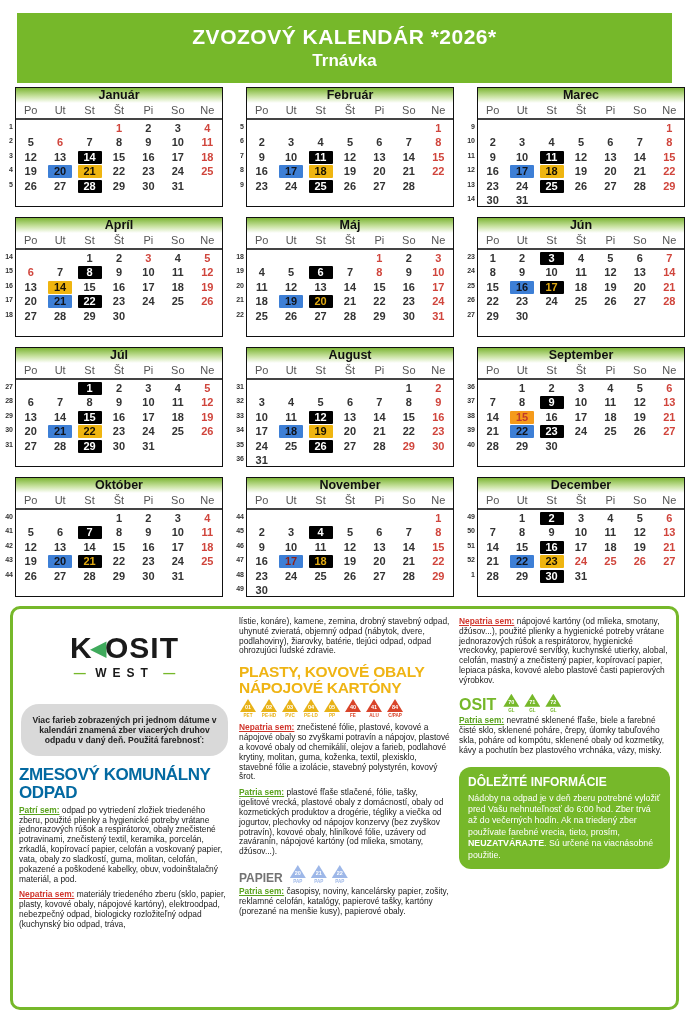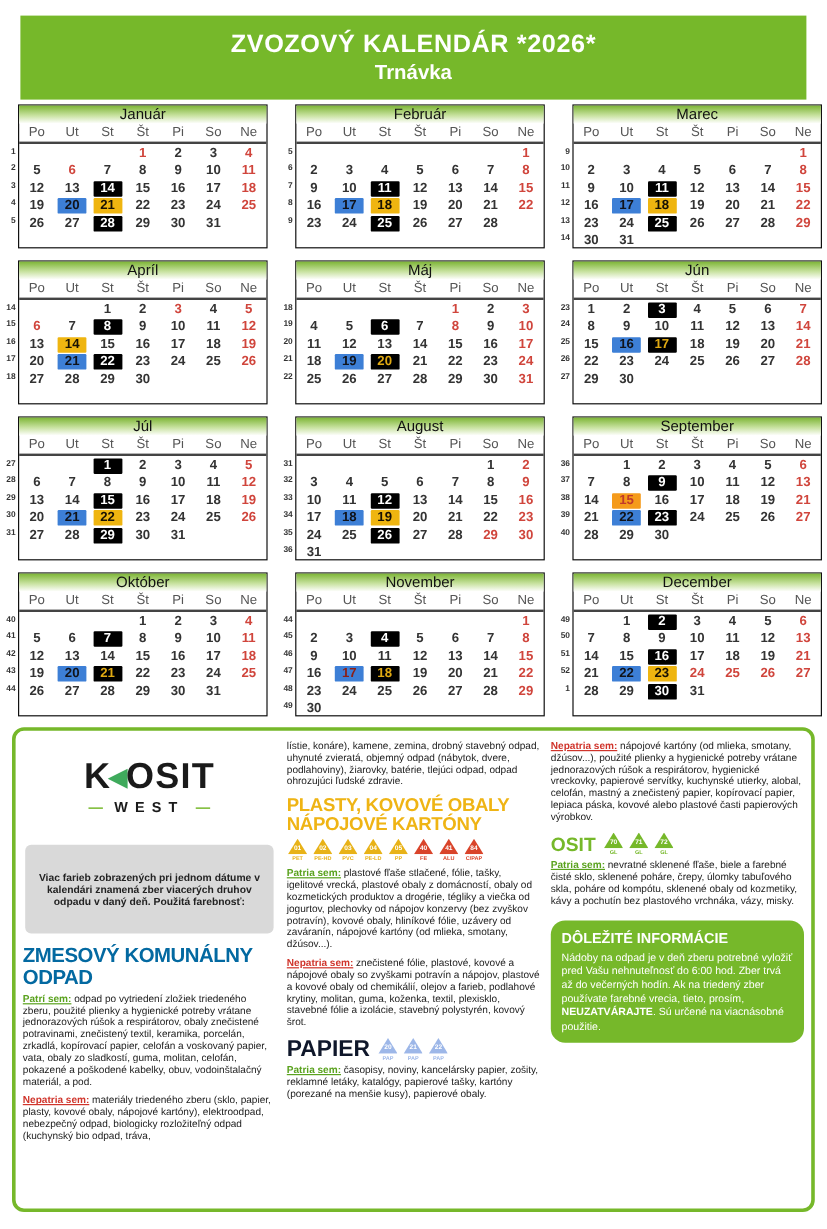--- a/index.html
+++ b/index.html
@@ -10,21 +10,21 @@
           display:flex;flex-direction:column;justify-content:center;gap:2px;}
   .banner .t1{font-size:21px;font-weight:900;letter-spacing:.5px;}
   .banner .t2{font-size:17px;font-weight:800;}
 
   
   .months{margin:4px 4px 0 2px;display:grid;grid-template-columns:repeat(3,1fr);column-gap:10px;row-gap:10px;}
   .month{display:flex;}
   .weeknums{width:13px;margin-top:33px;display:flex;flex-direction:column;}
   .wk{height:14.4px;line-height:14.4px;font-size:7px;font-weight:700;color:#333;text-align:right;padding-right:2px;}
   .mbox{flex:1;border:1px solid #111;height:120px;background:#fff;box-sizing:border-box;}
-  .mtitle{height:15px;line-height:15px;text-align:center;font-size:12.5px;font-weight:400;color:#111;
+  .mtitle{height:15px;line-height:15px;text-align:center;font-size:12.5px;font-weight:700;color:#111;
           background:linear-gradient(#7eb637,#c8e2a0 55%,#ffffff);}
   .mhead{display:grid;grid-template-columns:repeat(7,1fr);height:15px;border-bottom:2px solid #444;}
   .dh{font-size:11px;color:#555;text-align:center;line-height:14px;}
   .mgrid{display:grid;grid-template-columns:repeat(7,1fr);grid-auto-rows:14.4px;padding-top:1px;}
   .cell{text-align:center;font-size:11px;font-weight:700;color:#333;line-height:14.4px;}
   .cell .d{display:inline-block;min-width:24px;line-height:13px;border-radius:1px;}
   .t-n{color:#333;}
   .t-r{color:#d0453c;}
   .t-K{background:#000;color:#fff;}
   .t-P{background:#3d7fd6;color:#10131a;}
@@ -41,27 +41,27 @@
   .lbl{font-weight:700;text-decoration:underline;}
   .lbl-green{color:#5aa21e;}
   .lbl-red{color:#d0352c;}
 
   .logo{margin-top:16px;text-align:center;}
   .logo-main{font-size:30px;font-weight:900;color:#1a1a1a;letter-spacing:1px;line-height:1;}
   .larrow{color:#3faa5c;font-size:20px;margin:0 -2px;vertical-align:3px;}
   .logo-sub{font-size:12px;font-weight:900;color:#1a1a1a;letter-spacing:6px;margin-top:3px;}
   .ldash{color:#76b82a;font-weight:700;letter-spacing:0;}
 
-  .note{margin:24px 2px 10px;background:#d9d9d9;border-radius:5px;padding:22px 8px;
+  .note{margin:24px 2px 10px;background:#d9d9d9;border-radius:18px;padding:11px 8px;
         font-weight:700;text-align:center;font-size:8.6px;}
 
   .h-komunal{font-size:17px;font-weight:900;letter-spacing:-.4px;line-height:1.02;color:#0369a1;margin:4px 0 5px;}
   .h-plasty{font-size:15.5px;font-weight:900;letter-spacing:-.3px;line-height:1.02;color:#efb414;margin:8px 0 2px;}
   .h-inline{display:flex;align-items:flex-end;gap:6px;margin:8px 0 3px;}
-  .h-papier{font-size:19px;font-weight:900;color:#0f172a;line-height:1;}
+  .h-papier{font-size:12px;font-weight:900;color:#737373;line-height:1;}
   .h-sklo{font-size:16px;font-weight:900;color:#76b82a;line-height:1;}
 
   .icons{display:flex;gap:3px;margin:3px 0 5px;flex-wrap:nowrap;}
   .recy{display:inline-flex;flex-direction:column;align-items:center;width:18px;}
   .tri{display:block;width:16px;height:13px;clip-path:polygon(50% 0,100% 100%,0 100%);
        font-size:5.5px;font-weight:700;color:#fff;text-align:center;line-height:17px;}
   .trilbl{display:block;font-size:4.6px;font-weight:700;margin-top:1px;}
   .recy-y .tri{background:#e8b217;} .recy-y .trilbl{color:#e8b217;}
   .recy-r .tri{background:#d9442a;} .recy-r .trilbl{color:#d9442a;}
   .recy-b .tri{background:#9db7e8;} .recy-b .trilbl{color:#9db7e8;}
@@ -849,40 +849,40 @@
         </span>
         <span class="recy recy-r">
           <span class="tri">41</span>
           <span class="trilbl">ALU</span>
         </span>
         <span class="recy recy-r">
           <span class="tri">84</span>
           <span class="trilbl">C/PAP</span>
         </span>
       </div>
+    <p class="para"><span class="lbl lbl-red">Nepatria sem:</span> <span>znečistené fólie, plastové, kovové a nápojové obaly so zvyškami potravín a nápojov, plastové a kovové obaly od chemikálií, olejov a farieb, podlahové krytiny, molitan, guma, koženka, textil, plexisklo, stavebné fólie a izolácie, stavebný polystyrén, kovový šrot.</span></p>
     <p class="para"><span class="lbl lbl-green">Patria sem:</span> <span>plastové fľaše stlačené, fólie, tašky, igelitové vrecká, plastové obaly z domácností, obaly od kozmetických produktov a drogérie, tégliky a viečka od jogurtov, plechovky od nápojov konzervy (bez zvyškov potravín), kovové obaly, hliníkové fólie, uzávery od zaváranín, nápojové kartóny (od mlieka, smotany, džúsov...).</span></p>
-    <p class="para"><span class="lbl lbl-red">Nepatria sem:</span> <span>znečistené fólie, plastové, kovové a nápojové obaly so zvyškami potravín a nápojov, plastové a kovové obaly od chemikálií, olejov a farieb, podlahové krytiny, molitan, guma, koženka, textil, plexisklo, stavebné fólie a izolácie, stavebný polystyrén, kovový šrot.</span></p>
     <div class="h-inline">
       <span class="h-papier">PAPIER</span>
       <span class="icons" style="margin:0">
           <span class="recy recy-b">
             <span class="tri">20</span>
             <span class="trilbl">PAP</span>
           </span>
           <span class="recy recy-b">
             <span class="tri">21</span>
             <span class="trilbl">PAP</span>
           </span>
           <span class="recy recy-b">
             <span class="tri">22</span>
             <span class="trilbl">PAP</span>
           </span>
         </span>
     </div>
-    <p class="para"><span class="lbl lbl-green">Patria sem:</span> <span>časopisy, noviny, kancelársky papier, zošity, reklamné letáky, katalógy, papierové tašky, kartóny (porezané na menšie kusy), papierové obaly.</span></p>
+    <p class="para"><span class="lbl lbl-green">Patria sem:</span> <span>časopisy, noviny, kancelársky papier, zošity, reklamné celofán, katalógy, papierové tašky, kartóny (porezané na menšie kusy), papierové obaly.</span></p>
   </div>
 
   <div class="col">
     <p class="para"><span class="lbl lbl-red">Nepatria sem:</span> <span>nápojové kartóny (od mlieka, smotany, džúsov...), použité plienky a hygienické potreby vrátane jednorazových rúšok a respirátorov, hygienické vreckovky, papierové servítky, kuchynské utierky, alobal, celofán, mastný a znečistený papier, kopírovací papier, lepiaca páska, kovové alebo plastové časti papierových výrobkov.</span></p>
     <div class="h-inline">
       <span class="h-sklo">OSIT</span>
       <span class="icons" style="margin:0">
           <span class="recy recy-g">
             <span class="tri">70</span>
             <span class="trilbl">GL</span>

